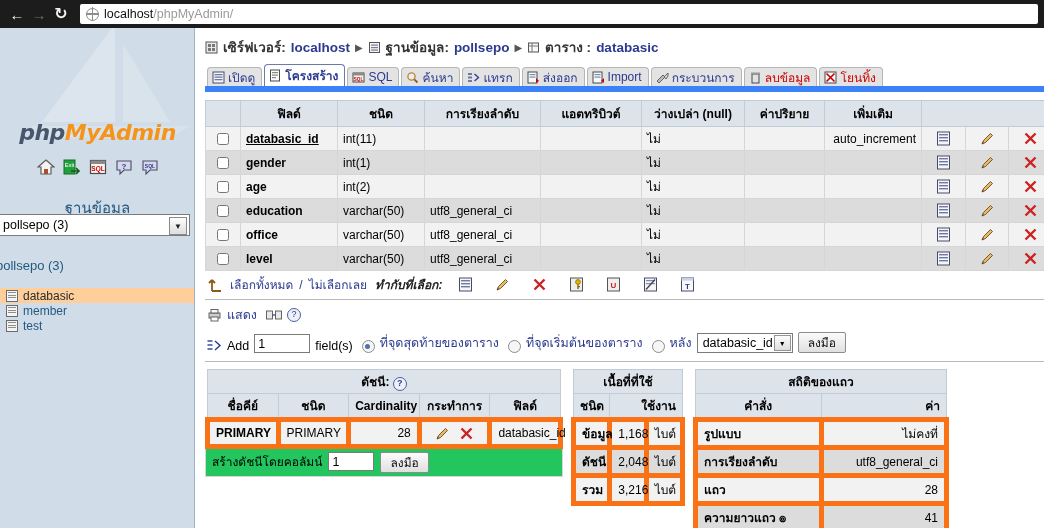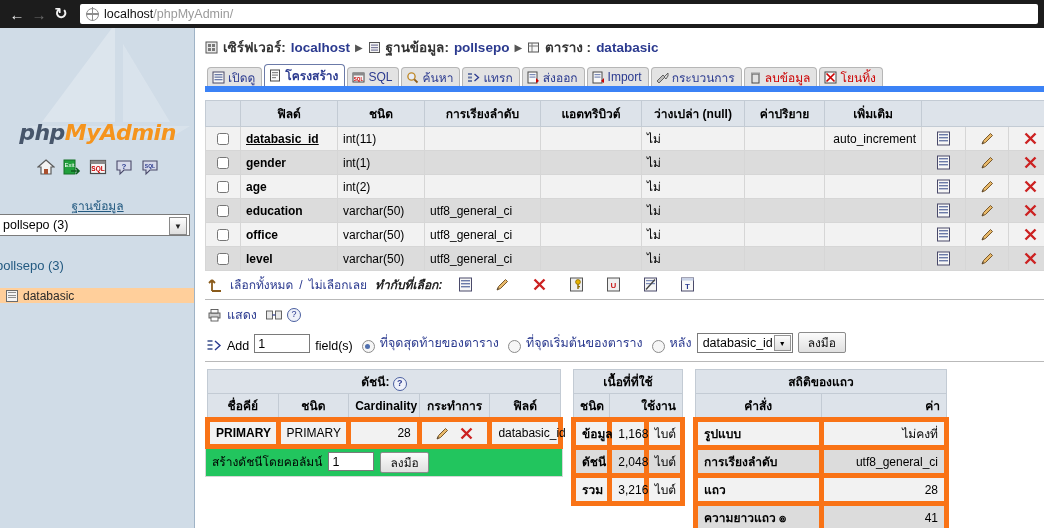--- a/index.html
+++ b/index.html
@@ -56,21 +56,21 @@
   #logo .php{color:#47566b;}
   #logo .mya{color:#f5941d;}
   #sb-icons{
     position:absolute;top:130px;left:0;width:195px;
     display:flex;justify-content:center;gap:8px;
   }
   .sbi{width:18px;height:18px;display:block;position:relative;}
   .sbi svg{display:block;}
   #db-label{
     position:absolute;top:168px;left:0;width:195px;text-align:center;
-    font-size:12px;color:#235a81;font-weight:normal;text-decoration:underline;
+    font-size:15px;color:#235a81;font-weight:normal;text-decoration:underline;
   }
   #db-select{
     position:absolute;top:186px;left:-4px;width:194px;height:22px;
     background:#fff;border:1px solid #7b7b7b;box-sizing:border-box;
     display:flex;align-items:center;font-size:12.5px;color:#000;padding-left:6px;
   }
   #db-select .arrow{
     position:absolute;right:2px;top:2px;width:16px;height:16px;
     background:linear-gradient(#fdfdfd,#dedede);border:1px solid #898989;
     display:flex;align-items:center;justify-content:center;font-size:8px;color:#222;
@@ -311,20 +311,28 @@
       <span>pollsepo (3)</span>
       <span class="arrow">▼</span>
     </div>
 
     <div id="db-title">pollsepo (3)</div>
 
     <div id="tbl-list">
       <div class="tbl-item selected">
         <span class="tbl-ico"></span>
         <span>databasic</span>
+      </div>
+      <div class="tbl-item">
+        <span class="tbl-ico"></span>
+        <span>member</span>
+      </div>
+      <div class="tbl-item">
+        <span class="tbl-ico"></span>
+        <span>test</span>
       </div>
     </div>
   </div>
 
   <div id="main">
 
     <div id="breadcrumb">
       <svg class="bc-ico" viewBox="0 0 13 13">
         <rect x="1" y="1" width="11" height="11" fill="#e9e9e9" stroke="#555" stroke-width="1"></rect>
         <rect x="3" y="3" width="3" height="3" fill="#777"></rect>

